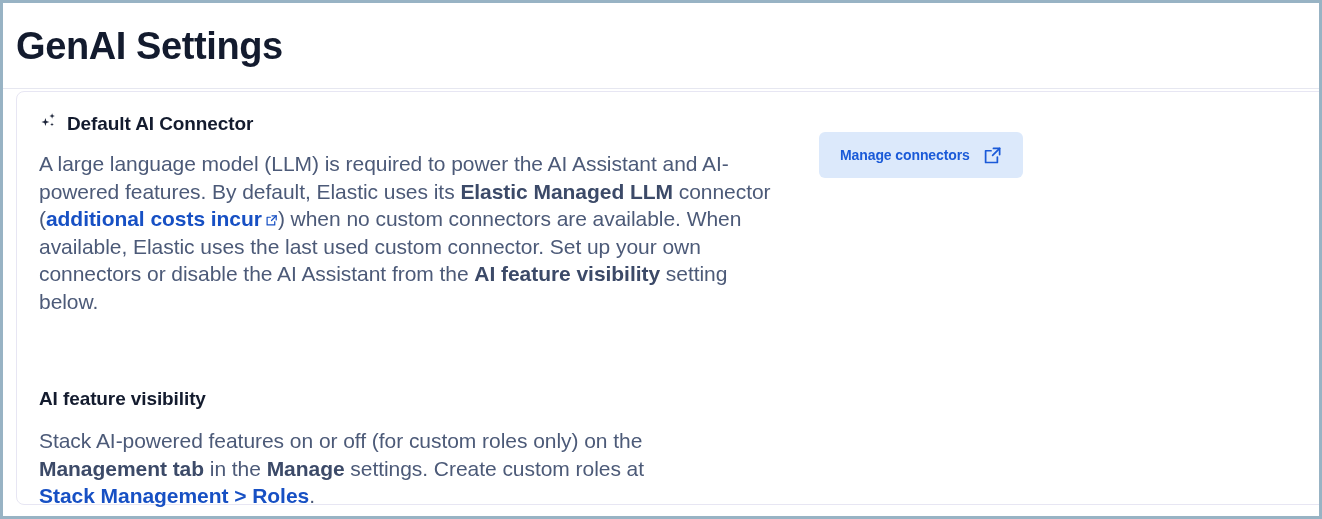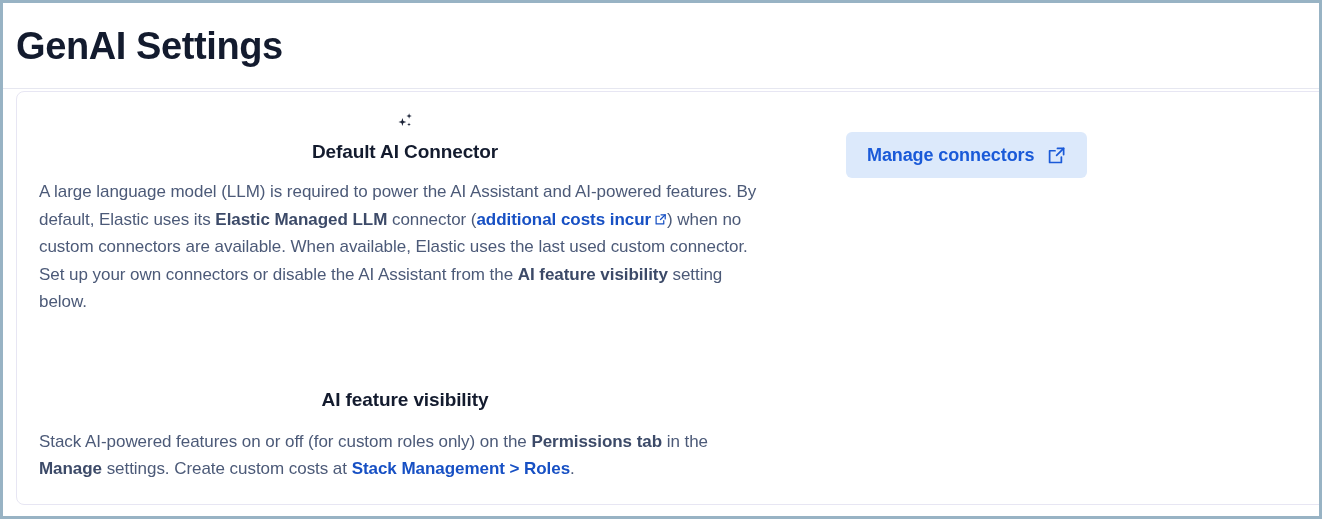--- a/index.html
+++ b/index.html
@@ -77,46 +77,44 @@
     flex: 0 0 732px;
   }
   .section-action {
     flex: 0 0 auto;
     padding-left: 48px;
   }
 
   
   .section-heading {
     display: flex;
-    align-items: center;
     gap: 9px;
     margin: 0 0 14px 0;
     font-size: 19px;
     line-height: 24px;
     font-weight: 700;
     color: #131b2e;
     letter-spacing: -0.1px;
-    flex-direction: column;
   }
   .section-heading.plain {
     margin-bottom: 16px;
   }
   .sparkle-icon {
     display: inline-flex;
     width: 19px;
     height: 19px;
     flex: 0 0 19px;
     color: #1b2338;
   }
   .sparkle-icon svg { display: block; }
 
   
   .body-copy {
     margin: 0;
-    font-size: 17px;
+    font-size: 21px;
     line-height: 27.5px;
     color: #4c5a78;
     letter-spacing: -0.05px;
   }
   .body-copy b, .body-copy strong {
     font-weight: 700;
     color: #3c4a68;
   }
   .inline-link {
     color: #1750c4;
@@ -137,28 +135,27 @@
   
   .pill-button {
     display: inline-flex;
     align-items: center;
     gap: 13px;
     background: #dce9fb;
     border: none;
     border-radius: 6px;
     padding: 12px 21px;
     font-family: "Liberation Sans", sans-serif;
-    font-size: 18px;
+    font-size: 14px;
     line-height: 22px;
     font-weight: 700;
     color: #1a5ad8;
     letter-spacing: -0.1px;
     cursor: pointer;
     white-space: nowrap;
-    margin-left: 27px;
   }
   .btn-ext {
     display: inline-flex;
     width: 19px;
     height: 19px;
     flex: 0 0 19px;
     color: #1a5ad8;
   }
   .btn-ext svg { display: block; }
 
@@ -221,21 +218,21 @@
       <div class="section-gap"></div>
 
       <div class="section">
         <div class="section-row">
           <div class="section-text">
 
             <div class="section-heading plain">
               <span>AI feature visibility</span>
             </div>
 
-            <p class="body-copy"><span>Stack AI-powered features on or off (for custom roles only) on the </span><b>Permissions tab</b><span> in the </span><b>Manage</b><span> settings. Create custom costs at </span><a class="inline-link" href="#">Stack Management &gt; Roles</a><span>.</span></p>
+            <p class="body-copy"><span>Stack AI-powered features on or off (for custom roles only) on the </span><b>Management tab</b><span> in the </span><b>Manage</b><span> settings. Create custom roles at </span><a class="inline-link" href="#">Stack Management &gt; Roles</a><span>.</span></p>
 
           </div>
 
         </div>
       </div>
 
     </div>
   </div>
 
 </div>

